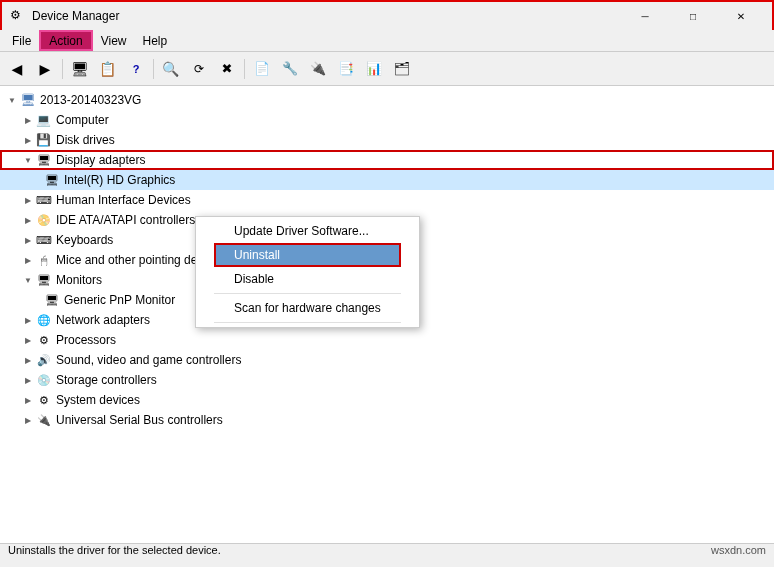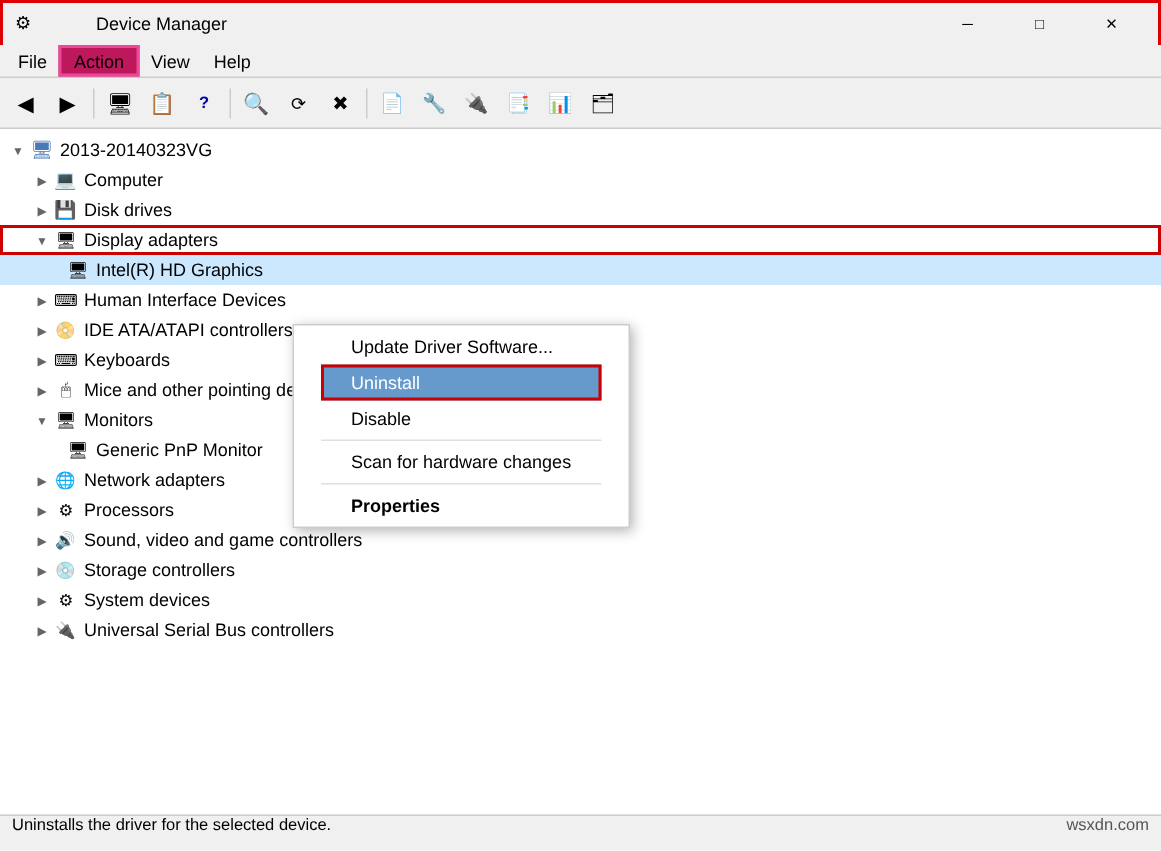--- a/index.html
+++ b/index.html
@@ -31,21 +31,20 @@
       align-items: center;
       gap: 6px;
     }
     .title-bar-icon {
       width: 16px;
       height: 16px;
     }
     .title-bar-title {
       font-size: 12px;
       font-weight: normal;
-      margin-left: 32px;
     }
     .title-bar-controls {
       display: flex;
       gap: 2px;
     }
     .title-bar-btn {
       width: 46px;
       height: 30px;
       border: none;
       background: transparent;
@@ -376,21 +375,20 @@
       <span class="tree-label">Universal Serial Bus controllers</span>
     </div>
 
     <div class="context-menu">
       <div class="ctx-item">Update Driver Software...</div>
       <div class="ctx-item active">Uninstall</div>
       <div class="ctx-item">Disable</div>
       <div class="ctx-sep"></div>
       <div class="ctx-item">Scan for hardware changes</div>
       <div class="ctx-sep"></div>
-      <div class="ctx-item bold">Properties</div>
     </div>
 
   </div>
 </div>
 
 <div class="status-bar">
   <span class="status-text">Uninstalls the driver for the selected device.</span>
   <span class="status-right">wsxdn.com</span>
 </div>
 

